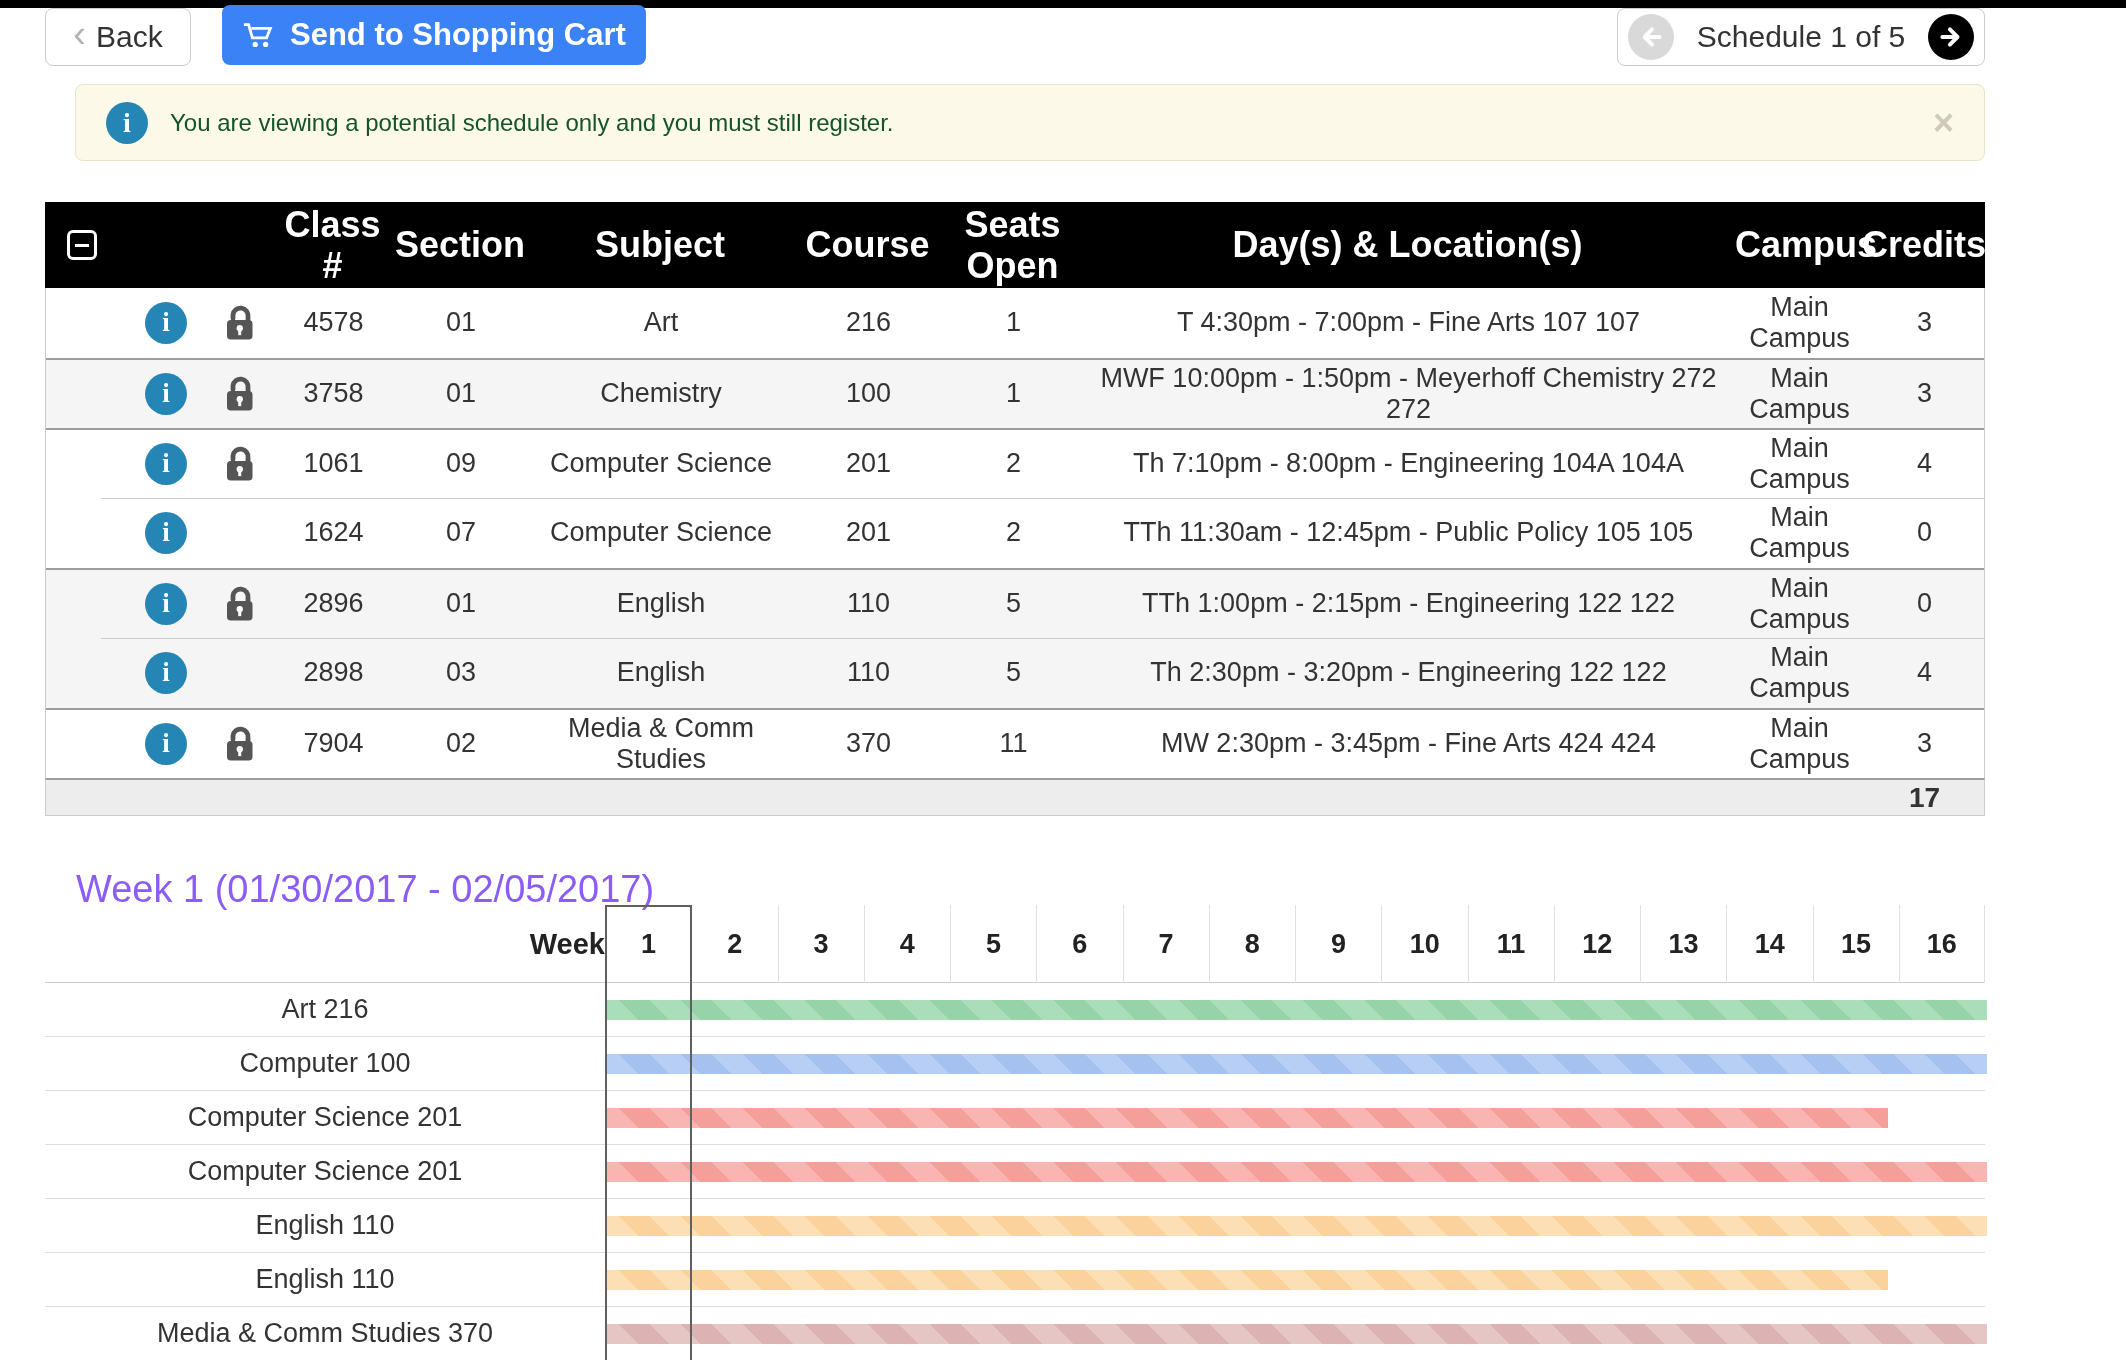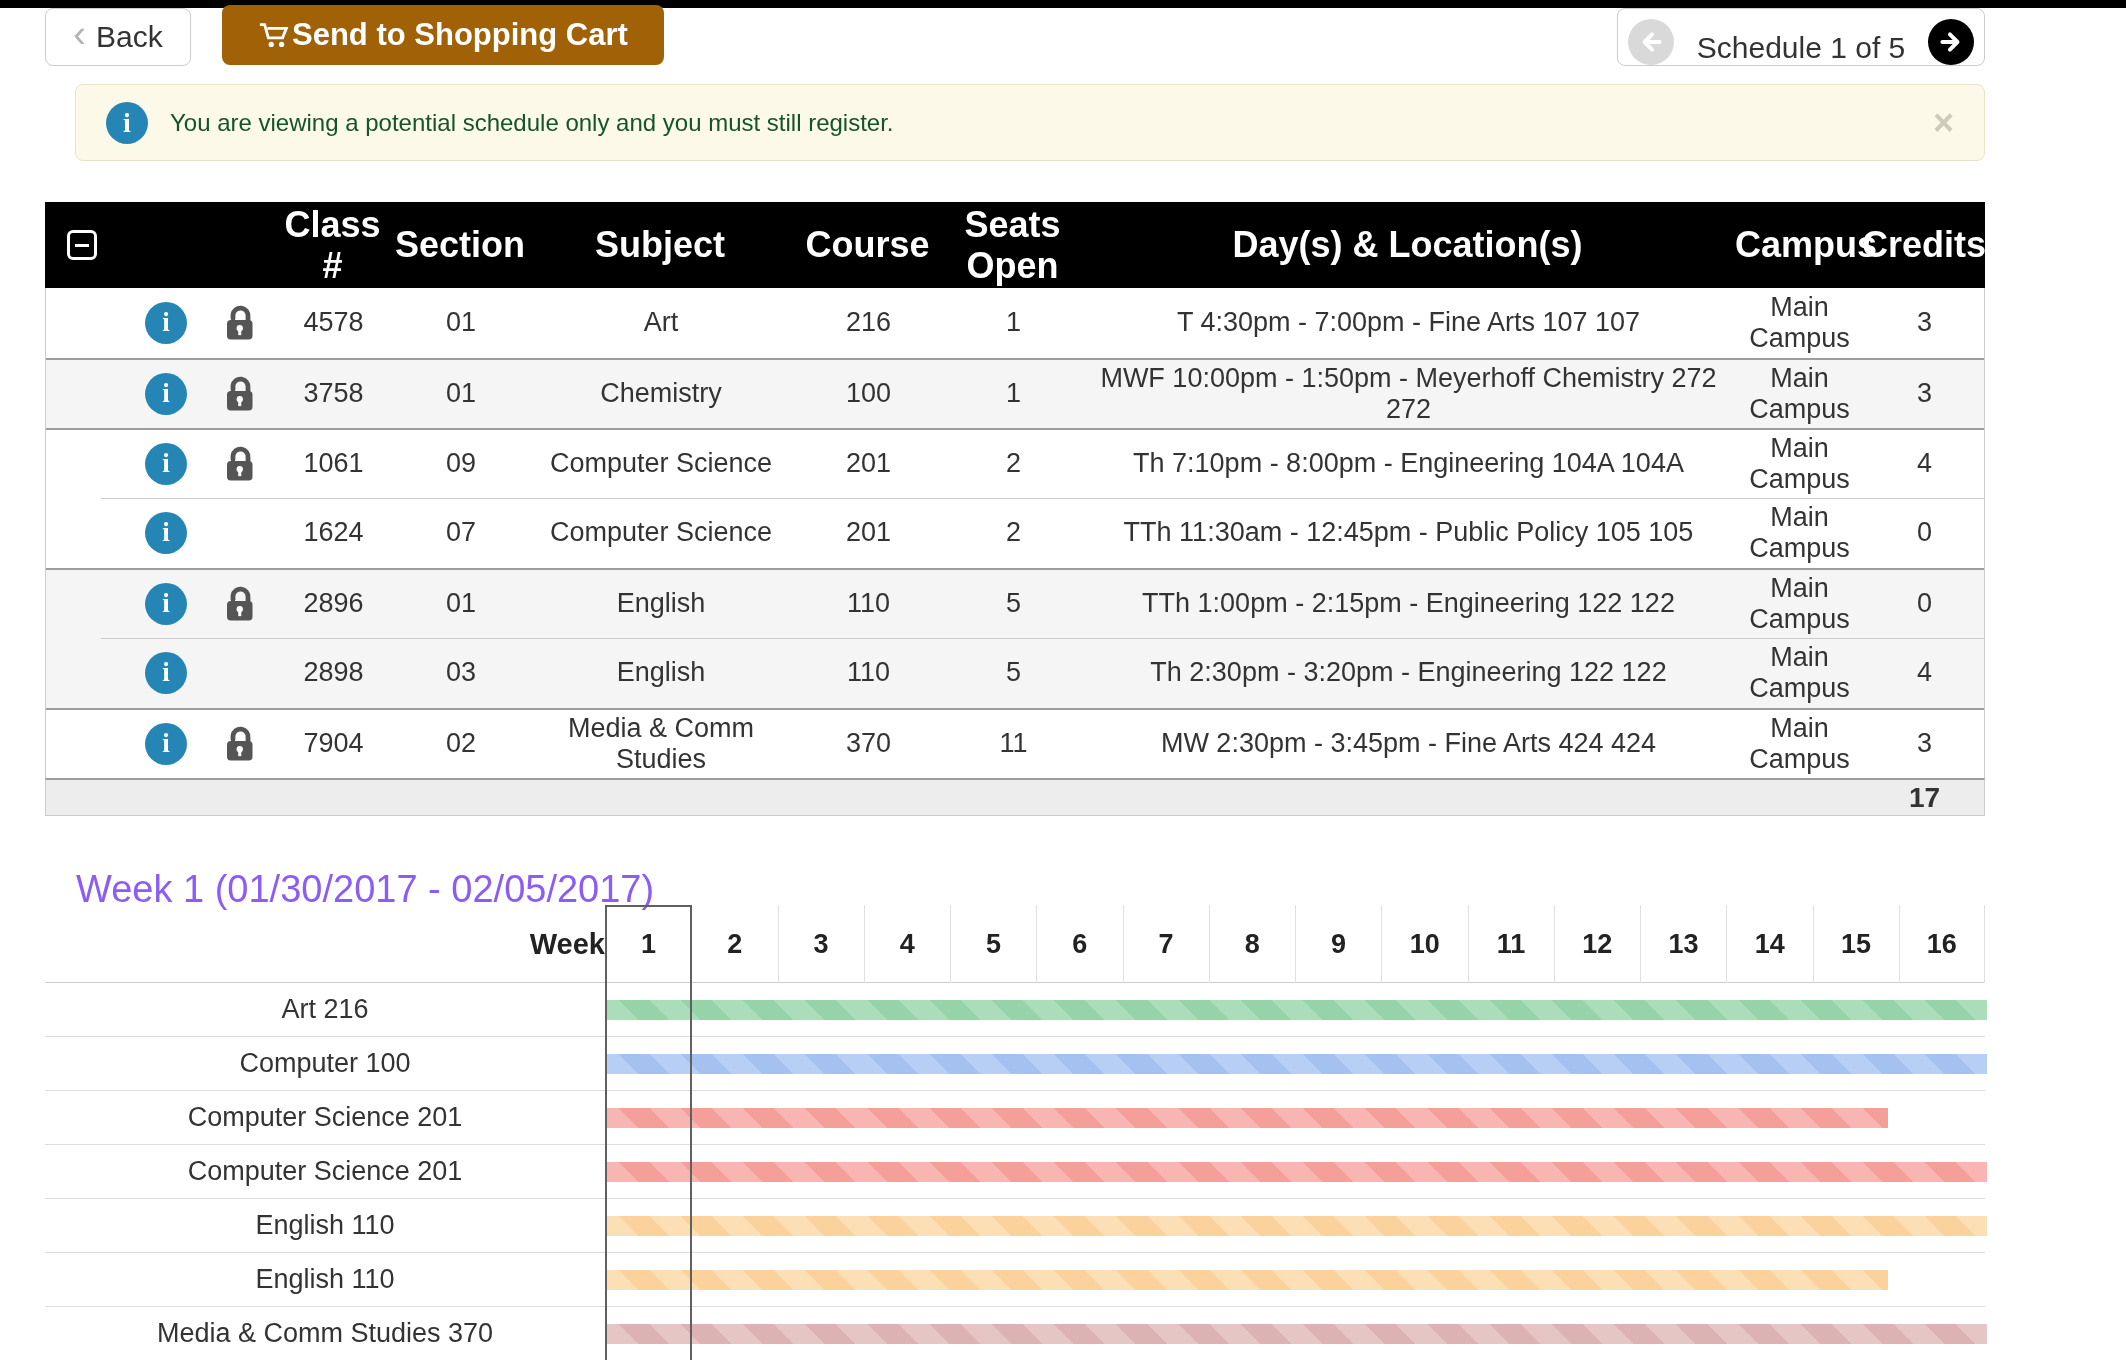--- a/index.html
+++ b/index.html
@@ -13,28 +13,28 @@
   
   .btn-back {
     position:absolute; left:45px; top:8px; height:58px; min-width:146px;
     background:#fff; border:1px solid #ccc; border-radius:8px;
     display:flex; align-items:center; justify-content:center; gap:10px;
     font-size:30px; color:#333; cursor:pointer; padding:0 24px;
   }
   .btn-back .chev { color:#b3b3b3; font-size:38px; line-height:1; margin-top:-6px; }
   .btn-cart {
     position:absolute; left:222px; top:5px; height:60px;
-    background:#a16207; color:#fff; border:none; border-radius:8px;
-    display:flex; align-items:center; padding:0 36px;
+    background:#3b82f6; color:#fff; border:none; border-radius:8px;
+    display:flex; align-items:center; gap:14px; padding:0 20px;
     font-size:31px; font-weight:bold; cursor:pointer;
   }
   .sched-nav {
     position:absolute; left:1617px; top:8px; width:368px; height:58px;
     background:#fff; border:1px solid #ccc; border-radius:8px;
-    display:flex; align-items:flex-end; justify-content:space-between; padding:0 10px;
+    display:flex; align-items:center; justify-content:space-between; padding:0 10px;
   }
   .nav-circle { width:46px; height:46px; border-radius:50%; display:flex; align-items:center; justify-content:center; cursor:pointer; }
   .nav-circle.disabled { background:#d9d9d9; cursor:default; }
   .nav-circle.active { background:#000; }
   .sched-label { font-size:30px; color:#333; }
 
   
   .alert {
     position:absolute; left:75px; top:84px; width:1910px; height:77px;
     background:#fcf9e8; border:1px solid #e8e3c9; border-radius:8px;

